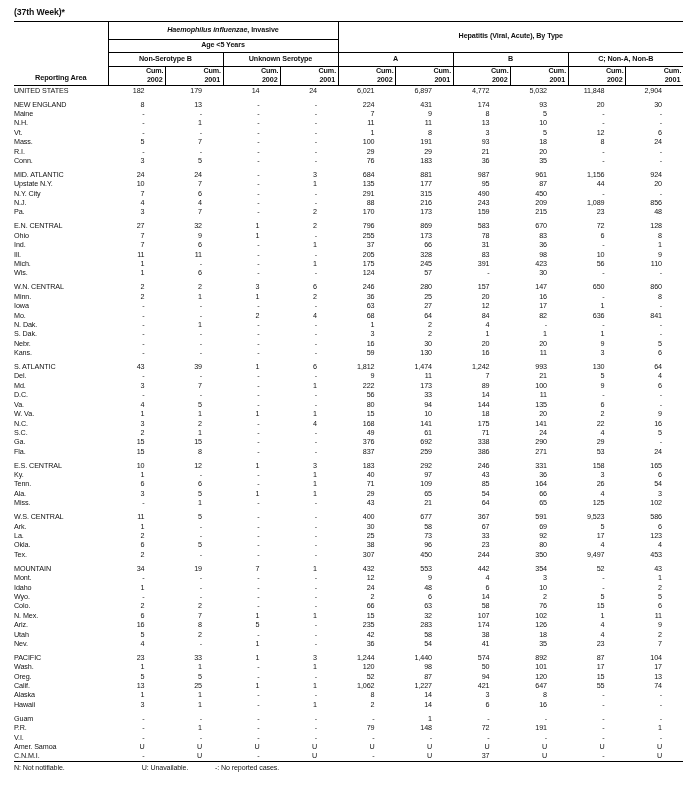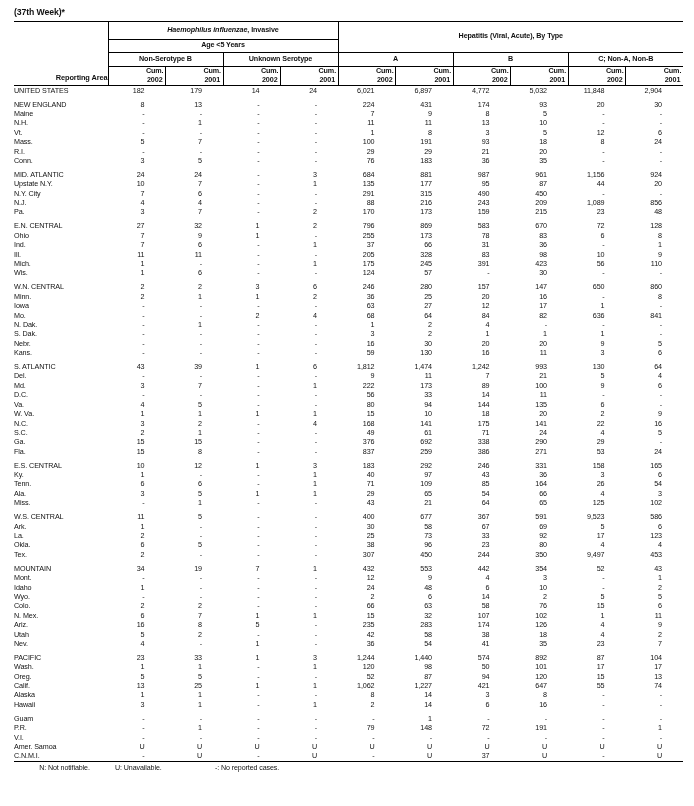--- a/index.html
+++ b/index.html
@@ -19,41 +19,41 @@
   
   table.tbl {
     width:669px; table-layout:fixed; border-collapse:collapse;
     border-top:1px solid #000; border-bottom:1.5px solid #000;
     font-size:7.2px; letter-spacing:-0.1px;
   }
   col.c-area { width:94px; }
   col.c-num  { width:57.5px; }
 
   thead th { font-weight:bold; padding:0; vertical-align:middle; text-align:center; line-height:8.4px; }
-  th.area-h { text-align:right; vertical-align:bottom; padding:0 0 2px 0; font-size:7.4px; border-bottom:1.5px solid #000;margin-left:48px; }
+  th.area-h { text-align:center; vertical-align:bottom; padding:0 0 2px 0; font-size:7.4px; border-bottom:1.5px solid #000;margin-left:48px; }
   tr.h1 th { height:18px; }
   tr.h2 th { height:13px; }
   tr.h3 th { height:14px;margin-top:13px; }
   tr.h4 th { height:19px; border-bottom:1.5px solid #000;padding-left:36px; }
   .bl { border-left:1px solid #000; }
   .bb { border-bottom:1px solid #000; }
   th.g1 .it { font-style:italic; }
   th.cum div { line-height:8.2px; }
 
   
   tbody td { padding:0; height:9.4px; line-height:9.4px; }
   td.area { text-align:left; white-space:nowrap; }
   td.num  { text-align:right; padding-right:21px; white-space:nowrap; }
   tr.spacer td { height:4.5px; line-height:4.5px; }
 
   
   .foot { font-size:7.1px; line-height:9px; margin-top:2px; letter-spacing:-0.1px; }
   .foot-legend span { display:inline-block; }
-  .fl-1 { width:101px;text-align:center; }
-  .fl-2 { width:100px; }
+  .fl-1 { width:101px; }
+  .fl-2 { width:100px;text-align:center; }
 </style>
 </head>
 <body>
 
 <div class="page">
 
   <div class="title">
     <div>(37th Week)*</div>
   </div>
 

